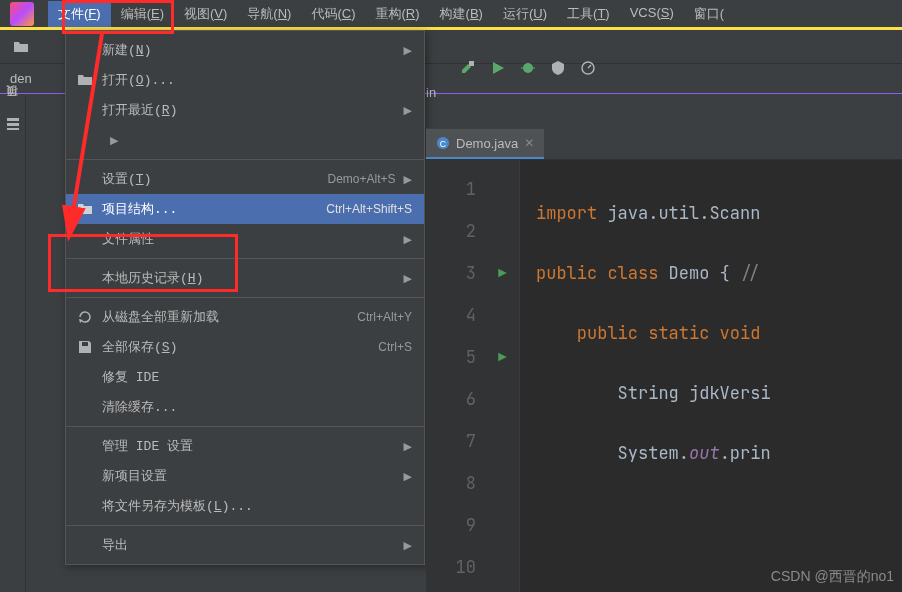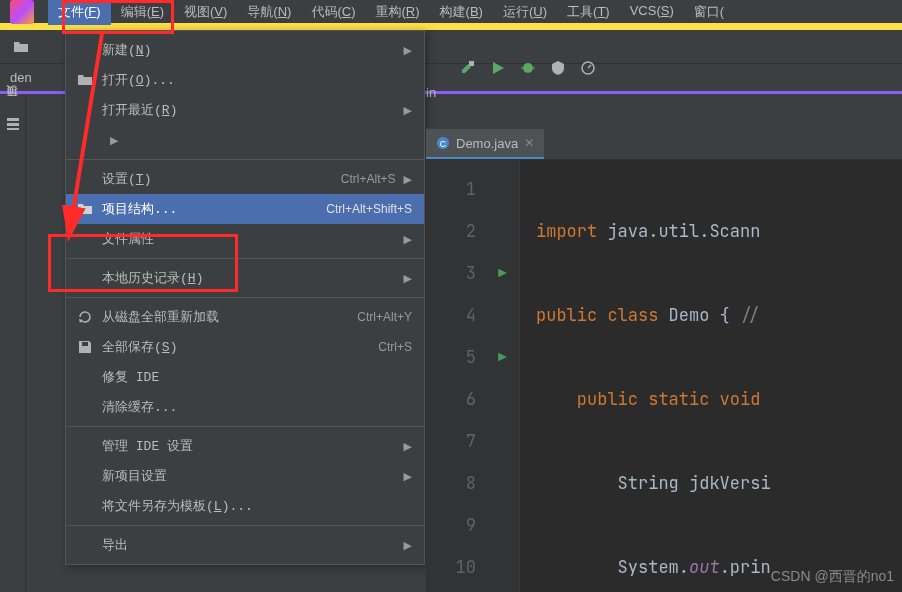--- a/index.html
+++ b/index.html
@@ -12,21 +12,21 @@
     overflow: hidden;
     position: relative;
   }
   
   .menubar {
     display: flex;
     align-items: center;
     height: 30px;
     background: #3c3f41;
     padding-left: 10px;
-    border-bottom: 7px solid #fde047;
+    border-bottom: 3px solid #fde047;
   }
   .logo {
     width: 24px; height: 24px;
     background: linear-gradient(135deg, #ff4d6d 0%, #b84dff 50%, #ff9a3d 100%);
     border-radius: 3px;
     margin-right: 14px;
   }
   .menubar-item {
     padding: 4px 10px;
     color: #bbbbbb;
@@ -49,21 +49,21 @@
   }
   .tool-icon { width: 22px; height: 22px; margin-right: 10px; color: #afb1b3; display:flex; align-items:center; justify-content:center; }
   .icon-svg { width: 16px; height: 16px; }
   
   .navrow {
     height: 30px;
     background: #3c3f41;
     display: flex;
     align-items: center;
     padding-left: 10px;
-    border-bottom: 3px solid #8b5cf6;
+    border-bottom: 1px solid #8b5cf6;
     color: #bbbbbb;
   }
   
   .leftrail {
     position: absolute;
     left: 0; top: 96px; bottom: 0;
     width: 26px;
     background: #3c3f41;
     border-right: 1px solid #323232;
     display: flex; flex-direction: column; align-items:center;
@@ -156,21 +156,21 @@
     background: #313335;
     padding: 8px 0;
     line-height: 42px;
     text-align: center;
     border-right: 1px solid #3a3a3a;
   }
   .run-tri { color: #499c54; font-size: 14px; }
   .code {
     flex: 1;
     padding: 8px 16px 8px 16px;
-    line-height: 42px;
+    line-height: 30px;
     color: #a9b7c6;
     white-space: pre;
   }
   .kw { color: #cc7832; }
   .fld { color: #9876aa; font-style: italic; }
   .cmt { color: #808080; }
   .cls { color: #a9b7c6; }
   
   .annot-box {
     position: absolute;
@@ -299,21 +299,21 @@
       <span class="dd-arrow">▶</span>
     </div>
     <div class="dd-item">
       <span class="dd-icon"></span>
       <span class="dd-arrow">▶</span>
     </div>
     <div class="dd-sep"></div>
     <div class="dd-item">
       <span class="dd-icon"></span>
       <span class="dd-label">设置(<u>T</u>)</span>
-      <span class="dd-shortcut">Ctrl+Alt+S</span>
+      <span class="dd-shortcut">Demo+Alt+S</span>
       <span class="dd-arrow">▶</span>
     </div>
     <div class="dd-item selected">
       <span class="dd-icon">
         <svg class="icon-svg" viewBox="0 0 16 16">
           <path fill="#cfd2d4" d="M1 3h5l1 2h8v8H1z"></path>
         </svg>
       </span>
       <span class="dd-label">项目结构...</span>
       <span class="dd-shortcut">Ctrl+Alt+Shift+S</span>

